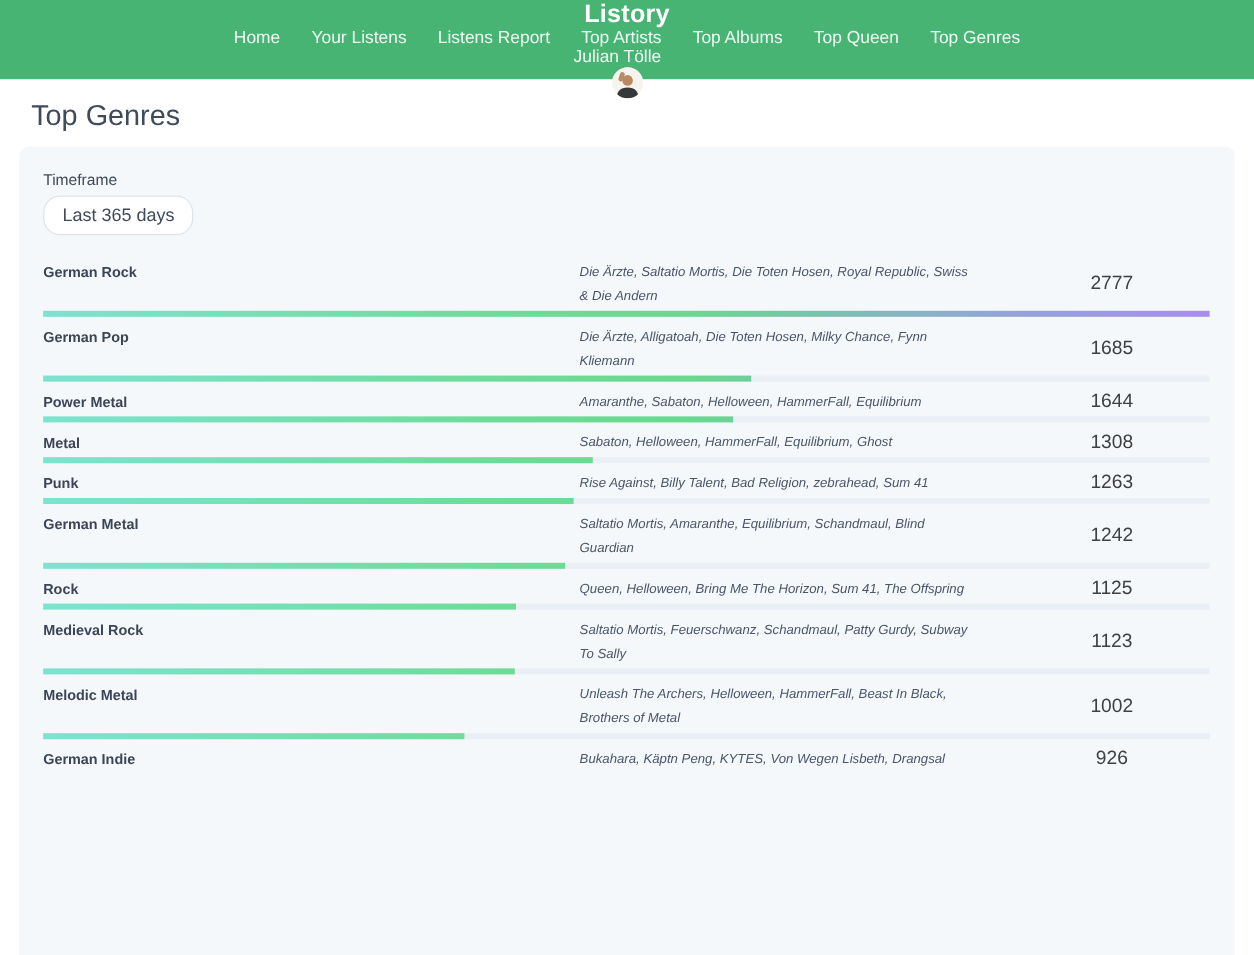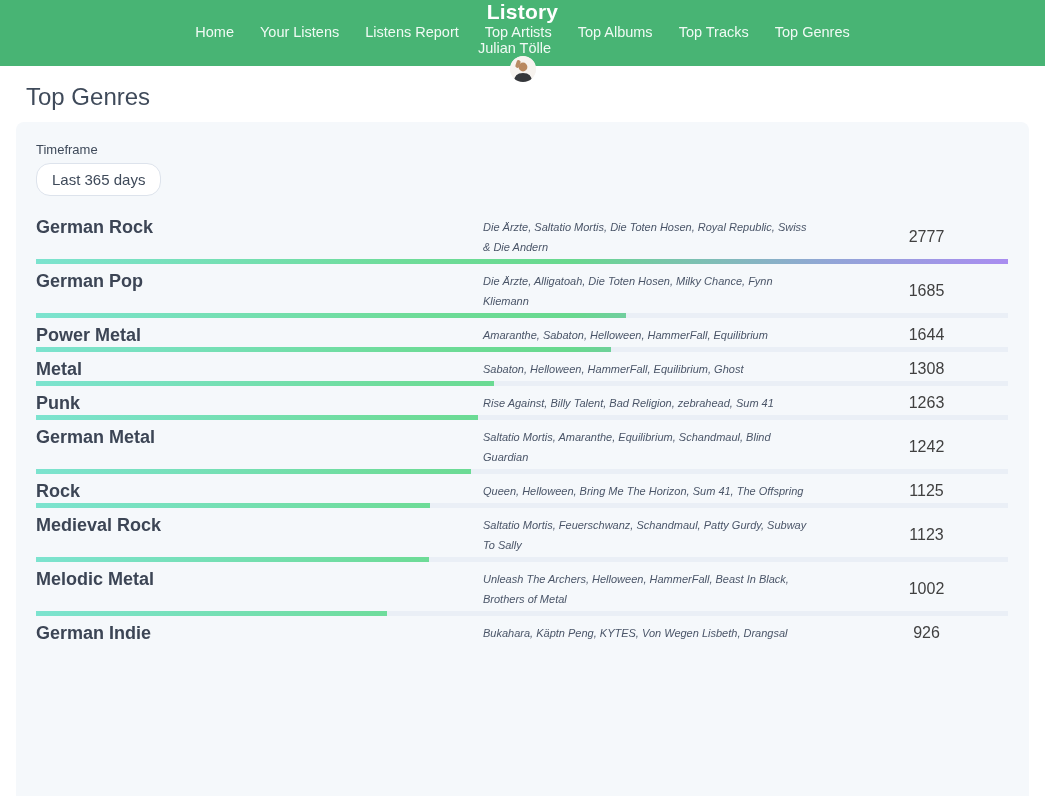--- a/index.html
+++ b/index.html
@@ -87,21 +87,21 @@
   
   .genre-table { margin-top: 14px; }
   .genre-row { }
   .row-main {
     display: grid;
     grid-template-columns: 447px 362px 1fr;
     align-items: start;
     padding-top: 7px;
   }
   .genre-name {
-    font-size: 18px;
+    font-size: 12px;
     font-weight: 700;
     color: #3c4555;
     line-height: 20px;
   }
   .genre-artists {
     font-size: 11px;
     color: #4a5568;
     line-height: 20px;
     padding-right: 30px;
     font-style: italic;
@@ -132,21 +132,21 @@
 <body>
 
 <header class="app-header">
   <div class="logo">Listory</div>
   <nav class="nav">
     <span class="nav-item">Home</span>
     <span class="nav-item">Your Listens</span>
     <span class="nav-item">Listens Report</span>
     <span class="nav-item">Top Artists</span>
     <span class="nav-item">Top Albums</span>
-    <span class="nav-item">Top Tracks</span>
+    <span class="nav-item">Top Queen</span>
     <span class="nav-item">Top Genres</span>
   </nav>
   <div class="header-spacer"></div>
   <span class="user-name">Julian Tölle</span>
   <div class="avatar">
     <svg width="26" height="26" viewBox="0 0 26 26">
       <circle cx="13" cy="13" r="13" fill="#f7f3ef"></circle>
       <rect x="6" y="4" width="4" height="8" rx="2" fill="#b98b63" transform="rotate(18 8 8)"></rect>
       <circle cx="13" cy="11" r="4.4" fill="#b9885f"></circle>
       <path d="M4 26 Q4 17 13 17 Q22 17 22 26 Z" fill="#35373b"></path>

